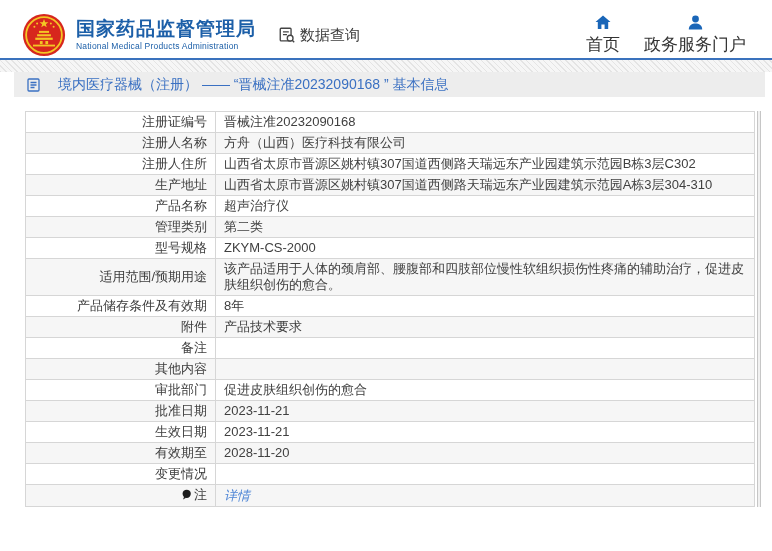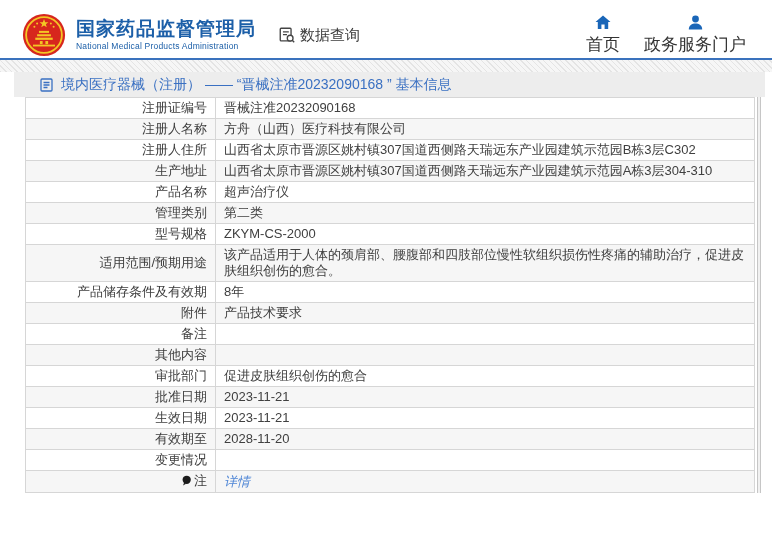--- a/index.html
+++ b/index.html
@@ -38,25 +38,25 @@
   }
   
   .hatch-strip{
     height:12px;width:100%;
     background:repeating-linear-gradient(45deg,#e4e4e4 0 1px,#f6f6f6 1px 4px);
   }
   
   .panel{margin-left:14px;width:751px;background:#ffffff;}
   .breadcrumb-bar{
     background:#ededed;height:25px;display:flex;align-items:center;
-    padding-left:26px;gap:8px;
+    padding-left:13px;gap:18px;
     color:var(--breadcrumb-blue);font-size:14px;
   }
   
-  .table-zone{display:flex;align-items:stretch;padding:0 0 0 11px;}
+  .table-zone{display:flex;align-items:stretch;padding:14px 0 0 11px;}
   table.info-table{
     border-collapse:collapse;width:730px;table-layout:fixed;
     font-size:13px;color:#404040;border:1px solid #c4c4c4;
   }
   table.info-table td{
     border:1px solid #d6d6d6;padding:2px 8px;line-height:16px;
     vertical-align:middle;word-break:break-word;
   }
   td.label{width:190px;text-align:right;color:#3d3d3d;white-space:nowrap;}
   td.value{text-align:left;}

